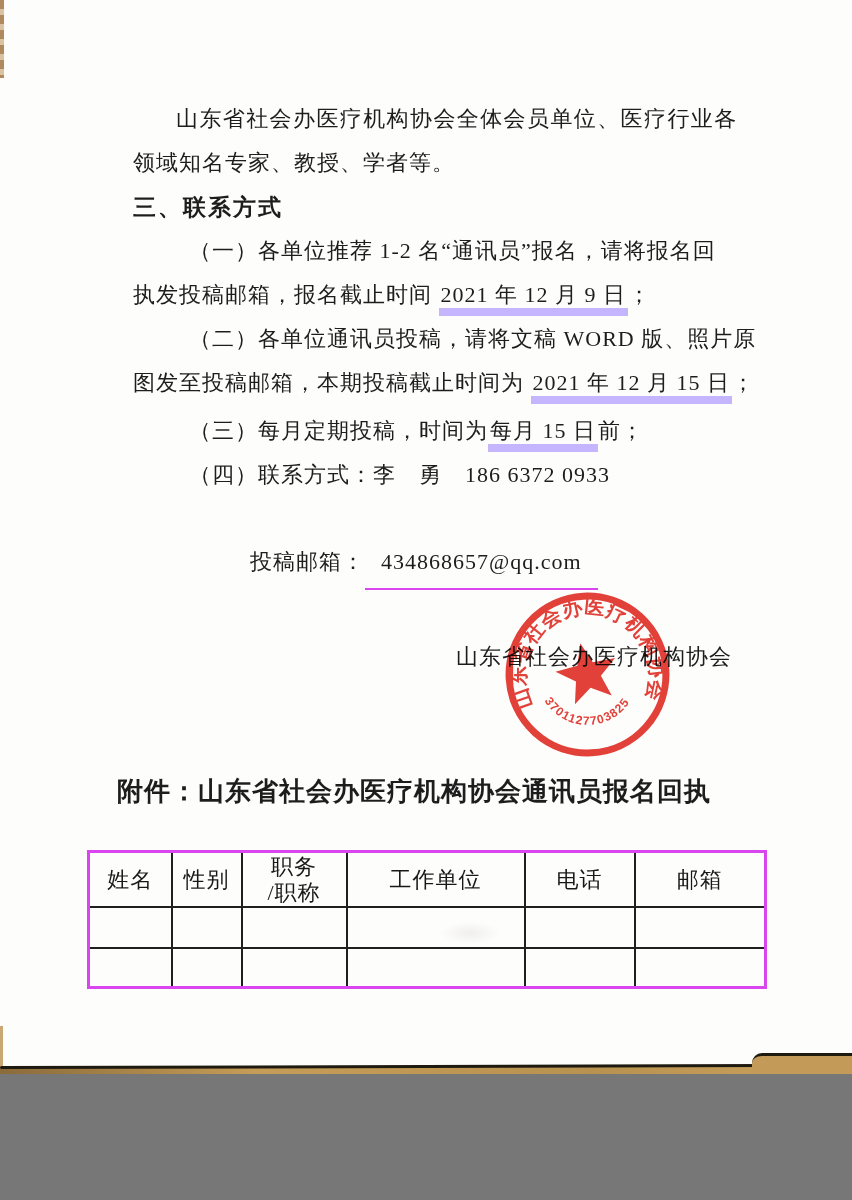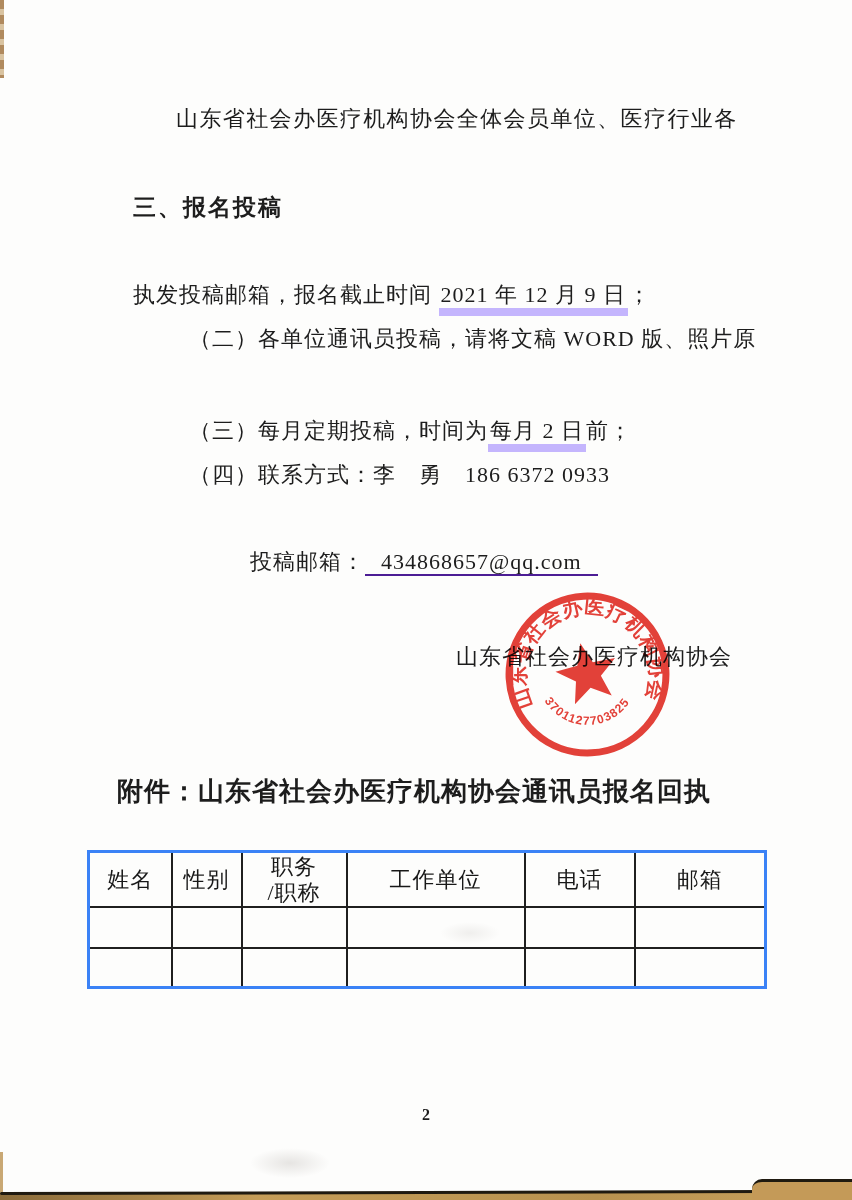--- a/index.html
+++ b/index.html
@@ -1,27 +1,27 @@
 <!DOCTYPE html>
 <html><head>
 <meta charset="utf-8">
 <style>
   html,body { margin:0; padding:0; background:#777; }
   .page {
-    position:relative; width:852px; height:1200px; margin:0 auto;
+    position:relative; width:852px; height:1074px; margin:0 auto;
     background:#fdfdfc; overflow:hidden;
     font-family:"Liberation Serif","DejaVu Serif",serif;
     color:#1d1d1d;
   }
   .line {
     position:absolute; font-size:22px; letter-spacing:1px;
     line-height:30px; white-space:nowrap;
   }
   .u { border-bottom:8px solid #c4b5fd; padding:0 2px 1px 2px; }
-  .u-email { border-bottom:2px solid #4c1d95; padding:0 16px 0 16px; }
+  .u-email { border-bottom:2px solid #d946ef; padding:0 16px 14px 16px; }
   .sans-bold { font-family:"Liberation Sans","DejaVu Sans",sans-serif; font-weight:700; }
 
   .ln1  { top:104px; left:176px; letter-spacing:1.4px; }
   .ln2  { top:148px; left:133px; }
   .ln3  { top:192px; left:133px; font-size:23px; letter-spacing:2px; }
   .ln4  { top:236px; left:189px; }
   .ln5  { top:280px; left:133px; }
   .ln6  { top:324px; left:189px; }
   .ln7  { top:368px; left:133px; }
   .ln8  { top:416px; left:189px; }
@@ -46,21 +46,21 @@
   
   .reg-table {
     position:absolute; left:87px; top:850px;
     border-collapse:collapse; table-layout:fixed;
     font-size:22px; color:#181818;
   }
   .reg-table td {
     border:2px solid #1f1f1f; text-align:center; vertical-align:middle;
     padding:0; overflow:hidden;
   }
-  .reg-table { border:3px solid #3b82f6;padding-left:9px; }
+  .reg-table { border:3px solid #d946ef;padding-left:9px; }
   .reg-table .hdr td { height:53px; white-space:pre-line; line-height:1.18; letter-spacing:1px; }
   .reg-table .r1 td { height:39px; }
   .reg-table .r2 td { height:37px; }
   .reg-table .note td { height:35px; }
 
   .page-num {
     position:absolute; top:1106px; left:0; width:852px; text-align:center;
     font-size:16px; font-weight:700; letter-spacing:0;
   }
 
@@ -93,28 +93,31 @@
     position:absolute; left:440px; top:922px; width:60px; height:22px;
     background:radial-gradient(closest-side,rgba(120,112,104,.10),rgba(120,112,104,0));
   }
 </style>
 </head>
 <body>
 
 <div class="page">
 
   <div class="line ln1">山东省社会办医疗机构协会全体会员单位、医疗行业各</div>
+  <div class="line ln2">领域知名专家、教授、学者等。</div>
 
-  <div class="line ln3 sans-bold">三、报名投稿</div>
+  <div class="line ln3 sans-bold">三、联系方式</div>
 
+  <div class="line ln4">（一）各单位推荐 1-2 名“通讯员”报名，请将报名回</div>
   <div class="line ln5"><span>执发投稿邮箱，报名截止时间 </span><span class="u">2021 年 12 月 9 日</span><span>；</span></div>
 
   <div class="line ln6">（二）各单位通讯员投稿，请将文稿 WORD 版、照片原</div>
+  <div class="line ln7"><span>图发至投稿邮箱，本期投稿截止时间为 </span><span class="u">2021 年 12 月 15 日</span><span>；</span></div>
 
-  <div class="line ln8"><span>（三）每月定期投稿，时间为</span><span class="u">每月 2 日</span><span>前；</span></div>
+  <div class="line ln8"><span>（三）每月定期投稿，时间为</span><span class="u">每月 15 日</span><span>前；</span></div>
 
   <div class="line ln9">（四）联系方式：李　勇　186 6372 0933</div>
 
   <div class="line ln11"><span>投稿邮箱：</span><span class="u-email">434868657@qq.com</span></div>
 
   <div class="line sig-org">山东省社会办医疗机构协会</div>
 
   <svg class="seal" viewBox="-90 -90 180 180" xmlns="http://www.w3.org/2000/svg">
     <defs>
       <path id="sealArcTop" d="M -56,28 A 62,62 0 1 1 56,28" fill="none"></path>

